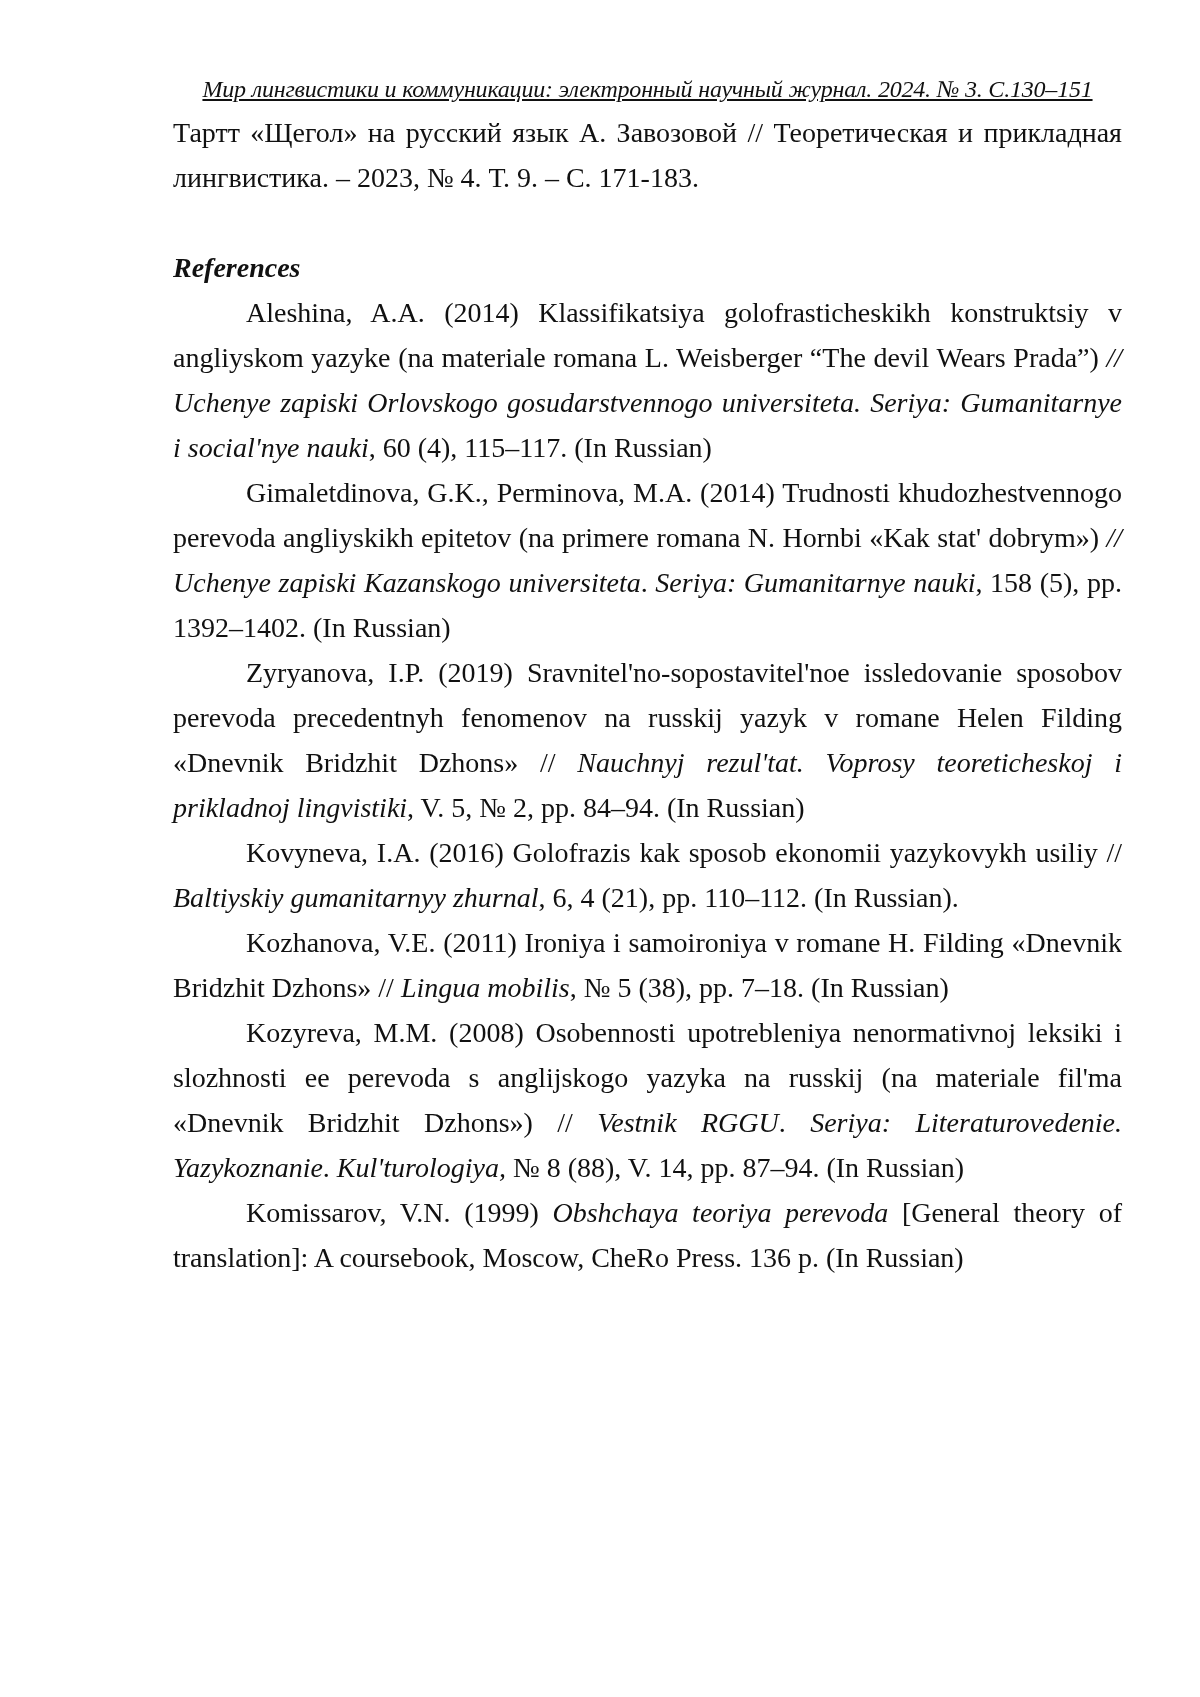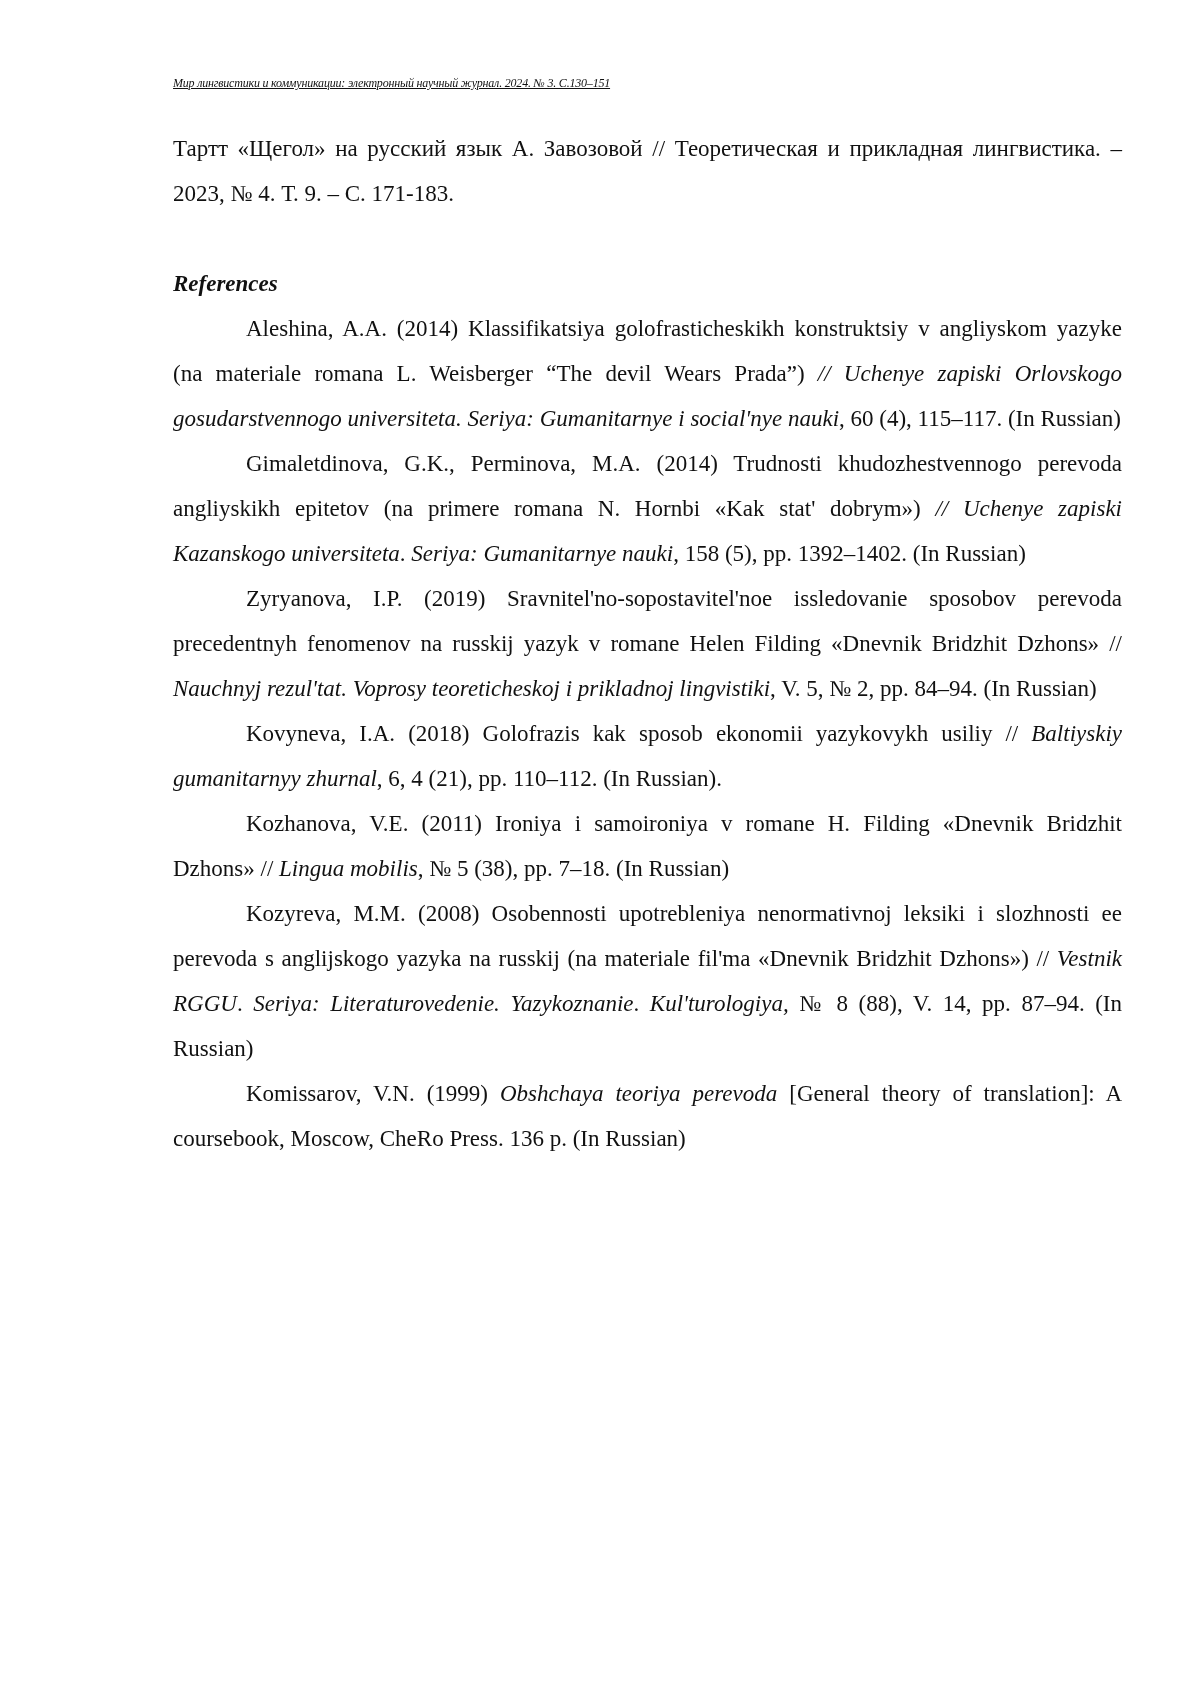--- a/index.html
+++ b/index.html
@@ -1,37 +1,37 @@
 <!DOCTYPE html>
 <html><head>
   <meta charset="utf-8">
   <style>
     html, body { margin: 0; padding: 0; background: #ffffff; }
     body { width: 1200px; height: 1697px; position: relative; overflow: hidden;
       font-family: "Liberation Serif", "DejaVu Serif", serif; color: #111; }
-    .running-header { position: absolute; top: 76px; left: 173px; width: 949px; text-align: left;
-      font-style: italic; font-size: 12px; text-decoration: underline; letter-spacing: -0.2px; }
-    .content { position: absolute; top: 126px; left: 173px; width: 949px; font-size: 23px; line-height: 45px; }
+    .running-header { position: absolute; top: 76px; left: 173px; width: 949px; text-align: center;
+      font-style: italic; font-size: 24px; text-decoration: underline; letter-spacing: -0.2px; }
+    .content { position: absolute; top: 110px; left: 173px; width: 949px; font-size: 28px; line-height: 45px; }
     .para { margin: 0; text-align: justify; text-align-last: auto; }
     .para.indent { text-indent: 73px; }
     .heading { text-align: left; font-weight: bold; font-style: italic; margin: 0; }
     .spacer { height: 45px; }
     i { }
   </style>
 </head>
 <body>
 
 <div class="running-header">Мир лингвистики и коммуникации: электронный научный журнал. 2024. № 3. С.130–151</div>
 
 <div class="content">
   <p class="para" id="continued"><span>Тартт «Щегол» на русский язык А. Завозовой // Теоретическая и прикладная лингвистика. – 2023, № 4. Т. 9. – С. 171-183.</span></p>
   <div class="spacer"></div>
   <p class="heading">References</p>
   <div id="refs">
       <p class="para indent"><span>Aleshina, A.A. (2014) Klassifikatsiya golofrasticheskikh konstruktsiy v angliyskom yazyke (na materiale romana L. Weisberger “The devil Wears Prada”) </span><i>// Uchenye zapiski Orlovskogo gosudarstvennogo universiteta. Seriya: Gumanitarnye i social'nye nauki</i><span>, 60 (4), 115–117. (In Russian)</span></p>
       <p class="para indent"><span>Gimaletdinova, G.K., Perminova, M.A. (2014) Trudnosti khudozhestvennogo perevoda angliyskikh epitetov (na primere romana N. Hornbi «Kak stat' dobrym») </span><i>// Uchenye zapiski Kazanskogo universiteta</i><span>. </span><i>Seriya: Gumanitarnye nauki</i><span>, 158 (5), pp. 1392–1402. (In Russian)</span></p>
       <p class="para indent"><span>Zyryanova, I.P. (2019) Sravnitel'no-sopostavitel'noe issledovanie sposobov perevoda precedentnyh fenomenov na russkij yazyk v romane Helen Filding «Dnevnik Bridzhit Dzhons» // </span><i>Nauchnyj rezul'tat. Voprosy teoreticheskoj i prikladnoj lingvistiki</i><span>, V. 5, № 2, pp. 84–94. (In Russian)</span></p>
-      <p class="para indent"><span>Kovyneva, I.A. (2018) Golofrazis kak sposob ekonomii yazykovykh usiliy // </span><i>Baltiyskiy gumanitarnyy zhurnal</i><span>, 6, 4 (21), pp. 110–112. (In Russian).</span></p>
+      <p class="para indent"><span>Kovyneva, I.A. (2016) Golofrazis kak sposob ekonomii yazykovykh usiliy // </span><i>Baltiyskiy gumanitarnyy zhurnal</i><span>, 6, 4 (21), pp. 110–112. (In Russian).</span></p>
       <p class="para indent"><span>Kozhanova, V.E. (2011) Ironiya i samoironiya v romane H. Filding «Dnevnik Bridzhit Dzhons» // </span><i>Lingua mobilis</i><span>, № 5 (38), pp. 7–18. (In Russian)</span></p>
       <p class="para indent"><span>Kozyreva, M.M. (2008) Osobennosti upotrebleniya nenormativnoj leksiki i slozhnosti ee perevoda s anglijskogo yazyka na russkij (na materiale fil'ma «Dnevnik Bridzhit Dzhons») // </span><i>Vestnik RGGU</i><span>. </span><i>Seriya: Literaturovedenie. Yazykoznanie</i><span>. </span><i>Kul'turologiya,</i><span> № 8 (88), V. 14, pp. 87–94. (In Russian)</span></p>
       <p class="para indent"><span>Komissarov, V.N. (1999) </span><i>Obshchaya teoriya perevoda</i><span> [General theory of translation]: A coursebook, Moscow, CheRo Press. 136 p. (In Russian)</span></p>
     </div>
 </div>
 
 </body></html>

